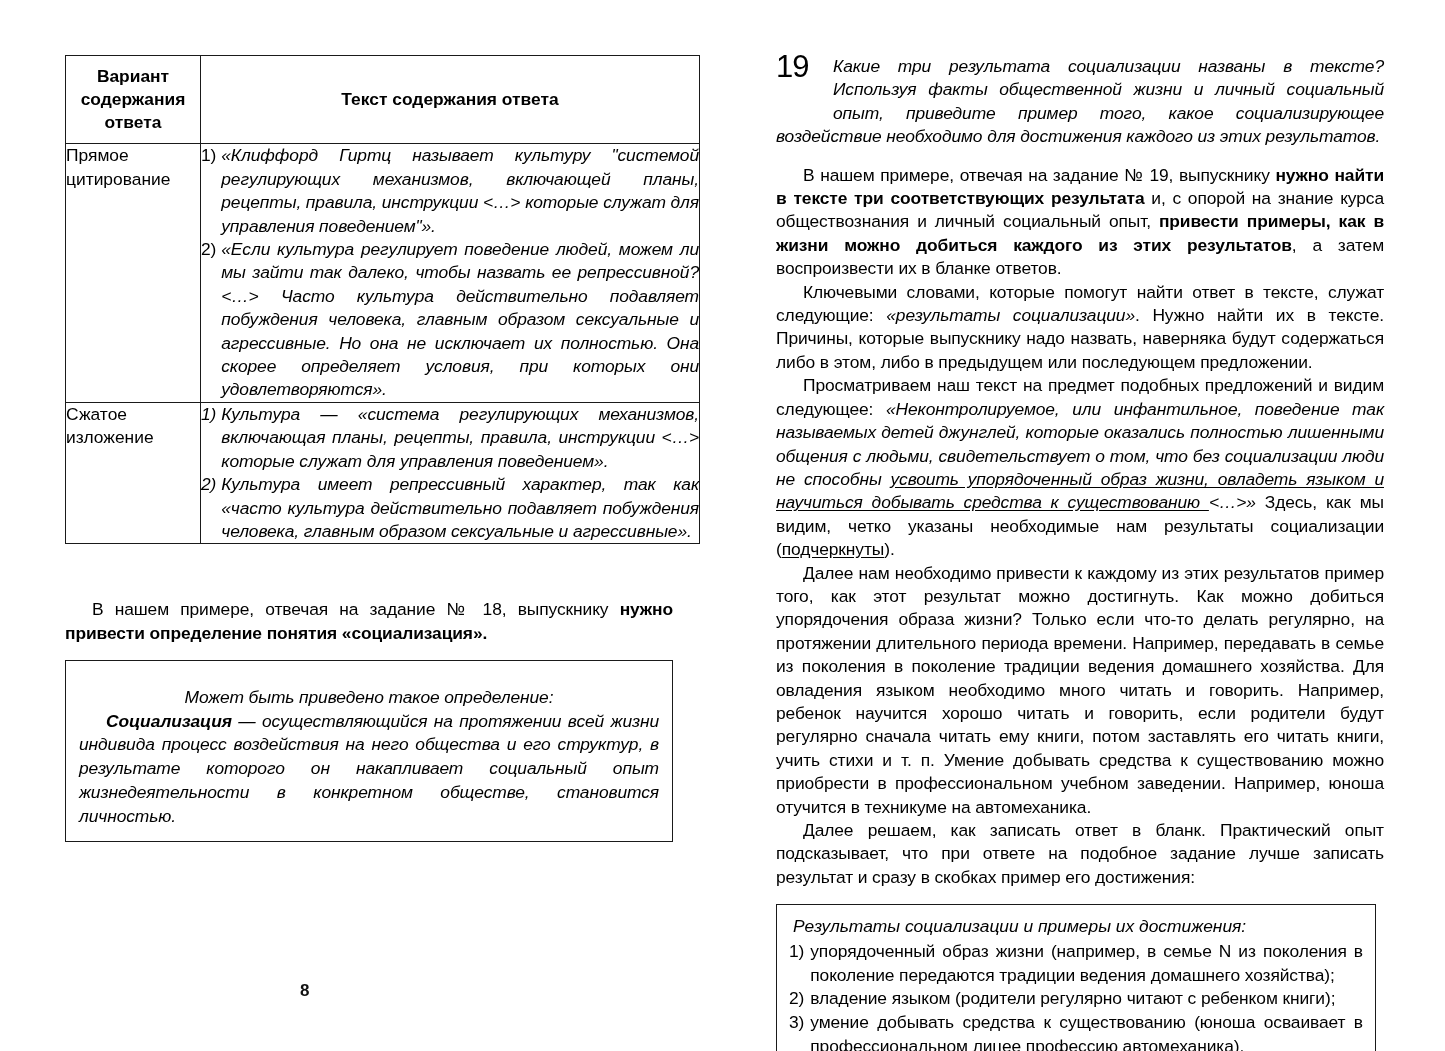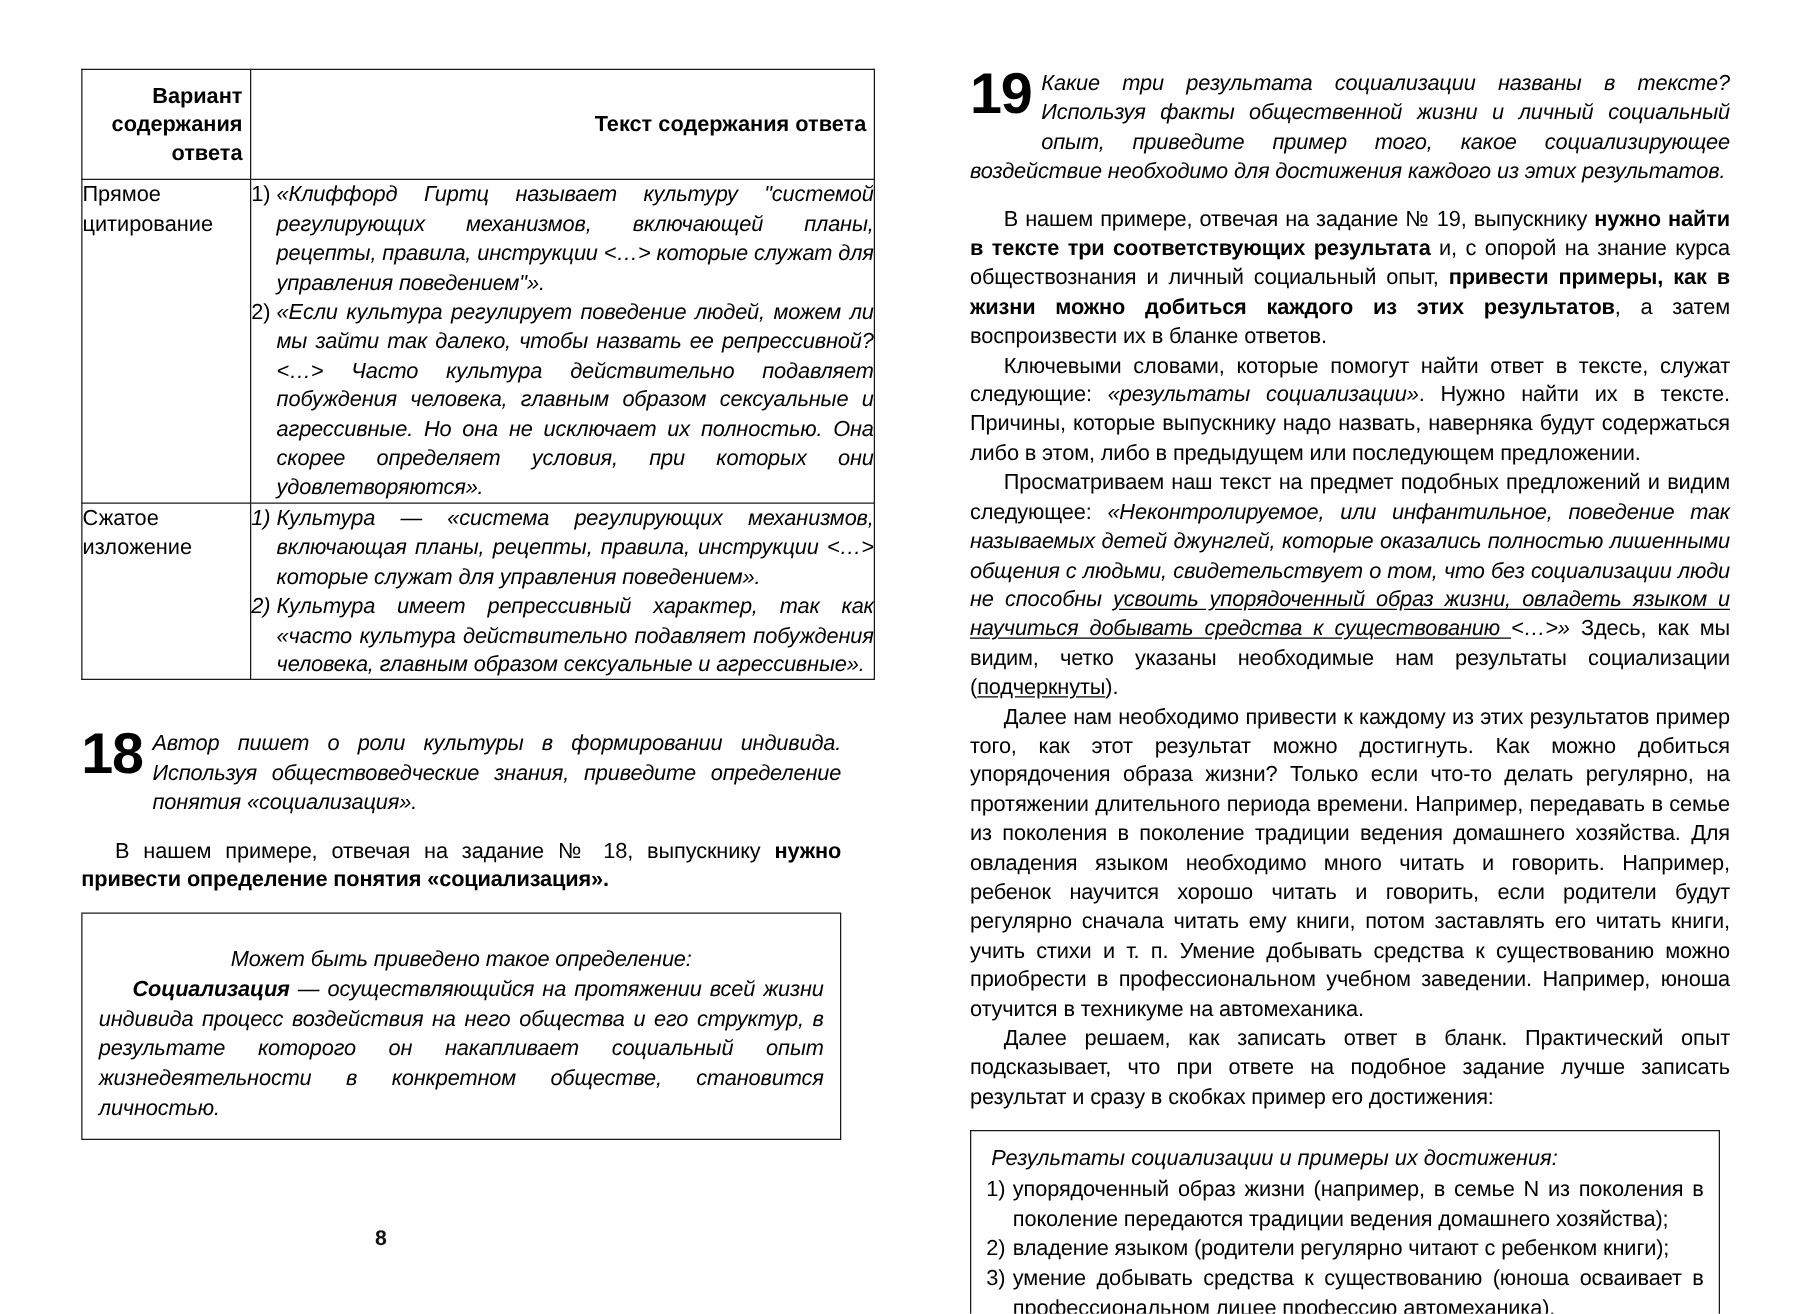--- a/index.html
+++ b/index.html
@@ -58,21 +58,21 @@
     width: 608px;
     table-layout: fixed;
   }
   table.answer-table th,
   table.answer-table td {
     border: 1.6px solid #1a1a1a;
     vertical-align: top;
     padding: 0;
   }
   table.answer-table th {
-    text-align: right;
+    text-align: center;
     font-size: 17.4px;
     font-weight: bold;
     line-height: 1.33;
     padding: 9px 6px 9px 6px;
     vertical-align: middle;
   }
   th.c1 { width: 122px; }
   th.c2 { width: 486px; }
   td.variant {
     font-size: 17.4px;
@@ -136,22 +136,22 @@
 
   
   .task {
     position: relative;
     min-height: 50px;
   }
   .task .tasknum {
     position: absolute;
     left: 0;
     top: -4px;
-    font-size: 46px;
-    font-weight: bold;
+    font-size: 31px;
+    font-weight: normal;
     line-height: 1;
     letter-spacing: -1px;
   }
   .task .tasktext {
     font-size: 17.4px;
     font-style: italic;
     line-height: 1.345;
     text-align: justify;
     text-justify: inter-word;
     letter-spacing: -0.1px;
@@ -220,24 +220,20 @@
             </td>
           </tr>
         </tbody>
       </table>
 
       <div class="gap-l"></div>
 
 
       <div class="gap-m"></div>
 
-      <div class="task">
-        <span class="tasknum">18</span>
-        <div class="tasktext">Автор пишет о роли культуры в формировании индивида. Используя обществоведческие знания, приведите определение понятия «социализация».</div>
-      </div>
 
       <div class="gap-m"></div>
 
 
       <p class="indent"><span>В нашем примере, отвечая на задание № 18, выпускнику </span><span class="b">нужно привести определение понятия «социализация».</span></p>
 
       <div class="gap-m"></div>
 
       <div class="boxed def">
         <p class="center ital">Может быть приведено такое определение:</p>

